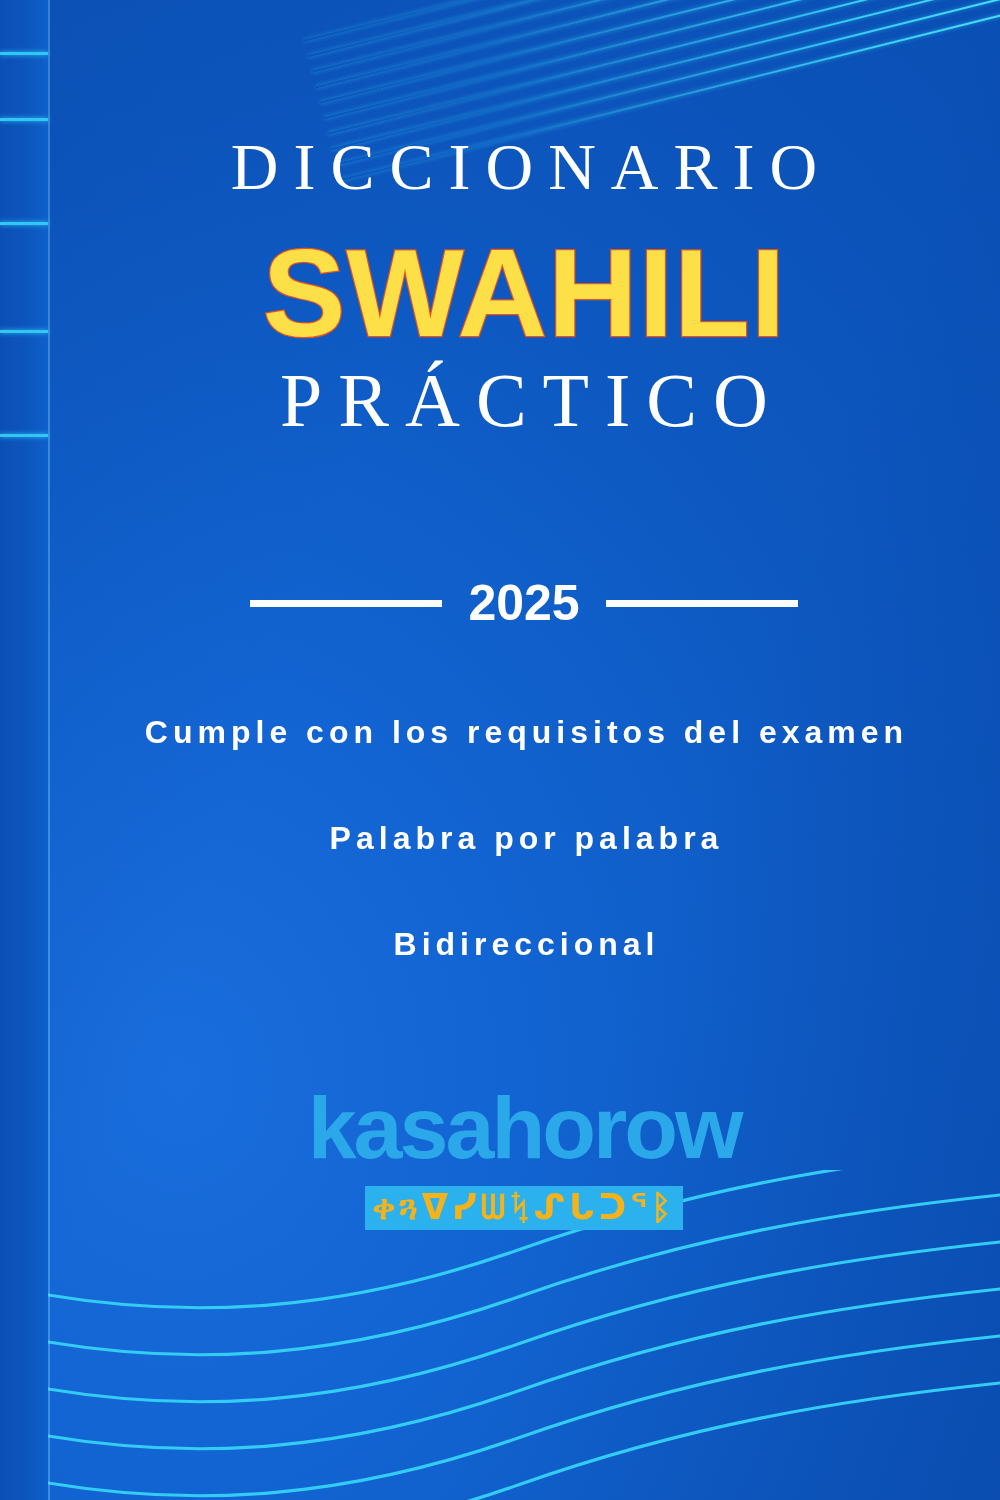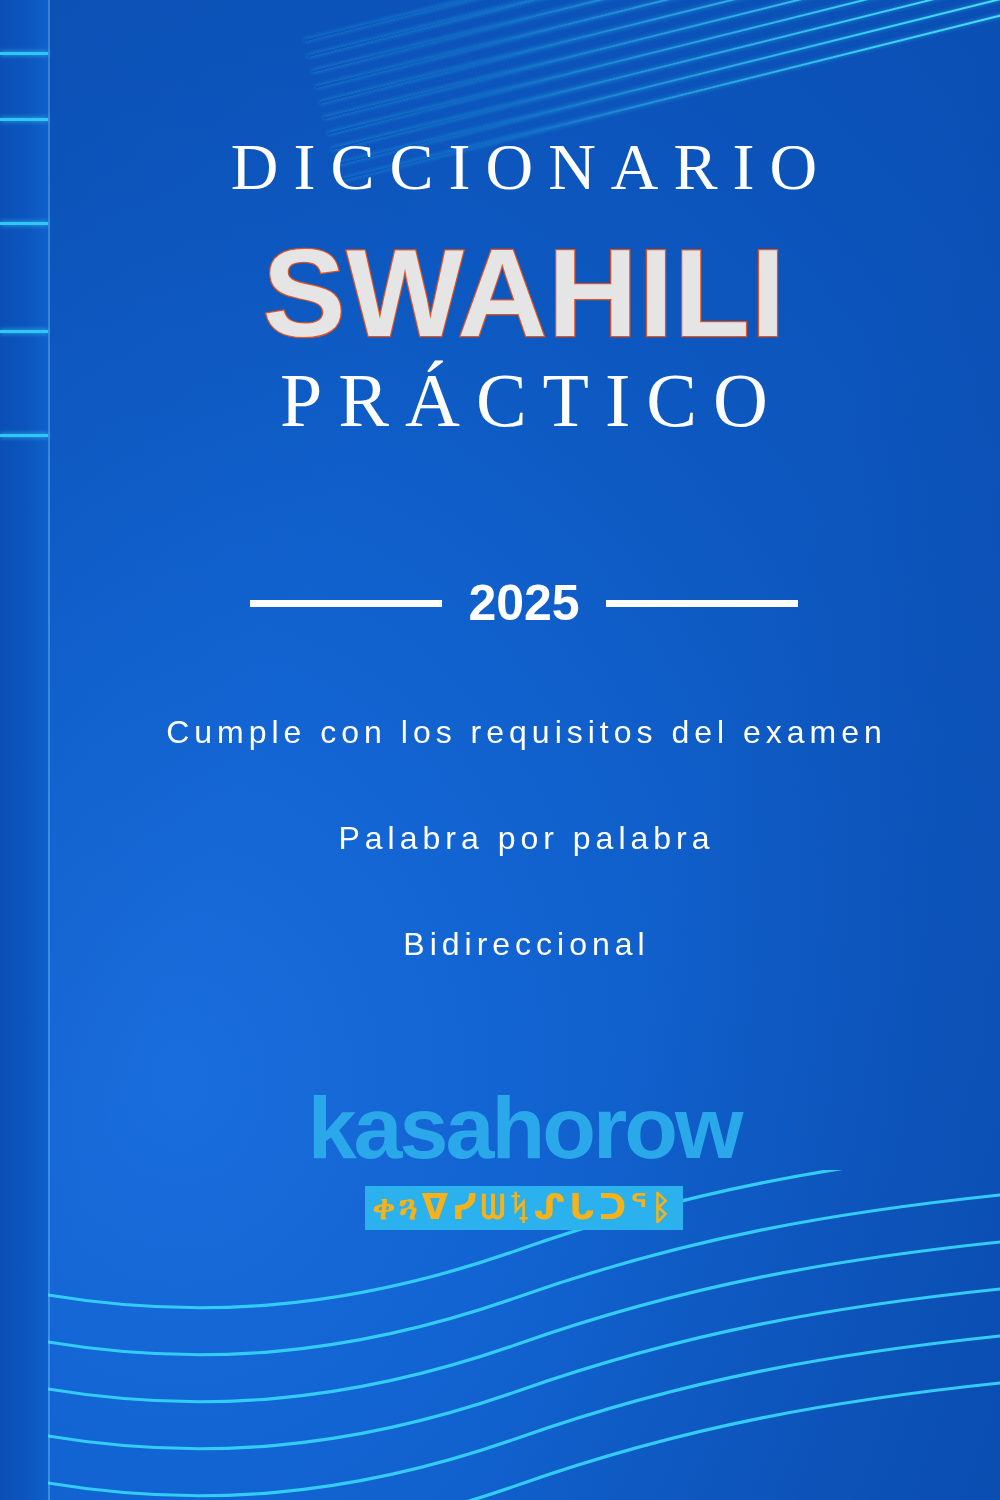--- a/index.html
+++ b/index.html
@@ -111,21 +111,21 @@
     letter-spacing: 15px;
     color: #ffffff;
     line-height: 1.05;
     text-indent: 15px;
   }
   .t-swahili {
     font-family: "Liberation Sans", sans-serif;
     font-weight: 700;
     font-size: 124px;
     letter-spacing: 1px;
-    color: #e5e5e5;
+    color: #fde047;
     line-height: 1.08;
     margin-top: 26px;
     -webkit-text-stroke: 2.5px #e8521c;
     paint-order: stroke fill;
     text-indent: 1px;
   }
   .t-practico {
     font-family: "Liberation Serif", serif;
     font-weight: 400;
     font-size: 76px;
@@ -159,21 +159,21 @@
   }
 
   .features {
     position: absolute;
     left: 0; top: 710px;
     width: 100%;
     text-align: center;
   }
   .feature {
     font-family: "Liberation Sans", sans-serif;
-    font-weight: 400;
+    font-weight: 700;
     font-size: 32px;
     letter-spacing: 5px;
     color: #ffffff;
     line-height: 1.38;
     text-indent: 5px;
   }
   .feature.f1 { margin-bottom: 62px; }
   .feature.f2 { margin-bottom: 62px; }
   .feature.f3 { margin-bottom: 0; }
 

